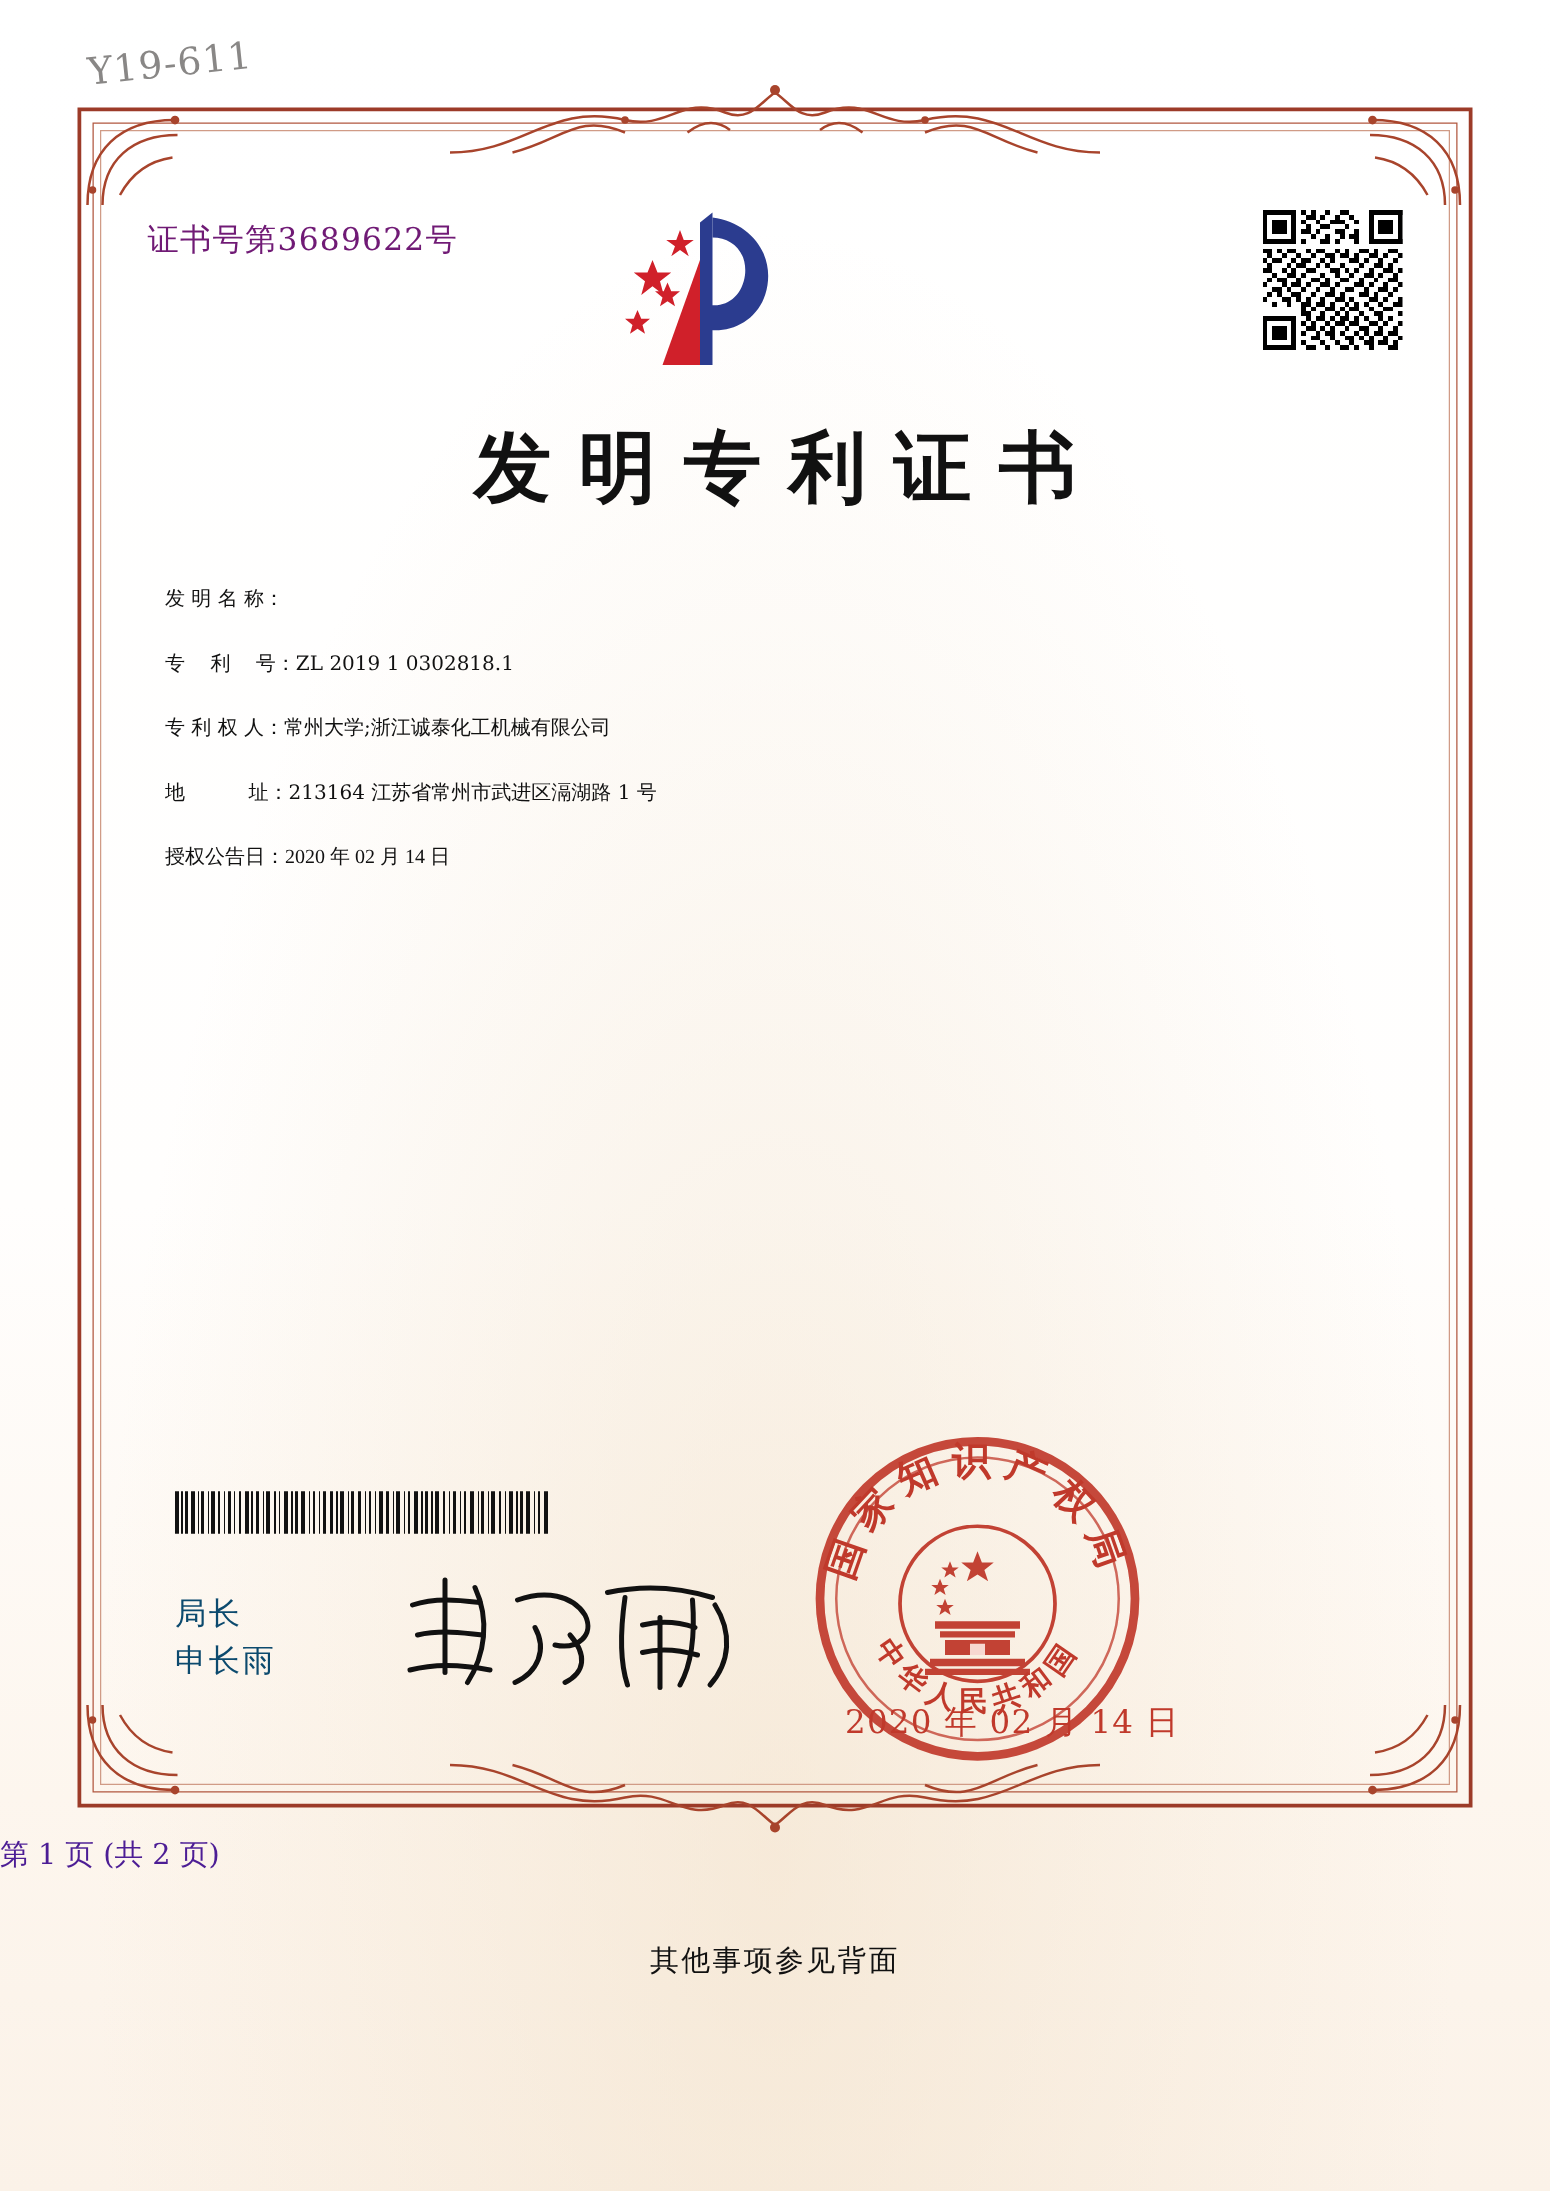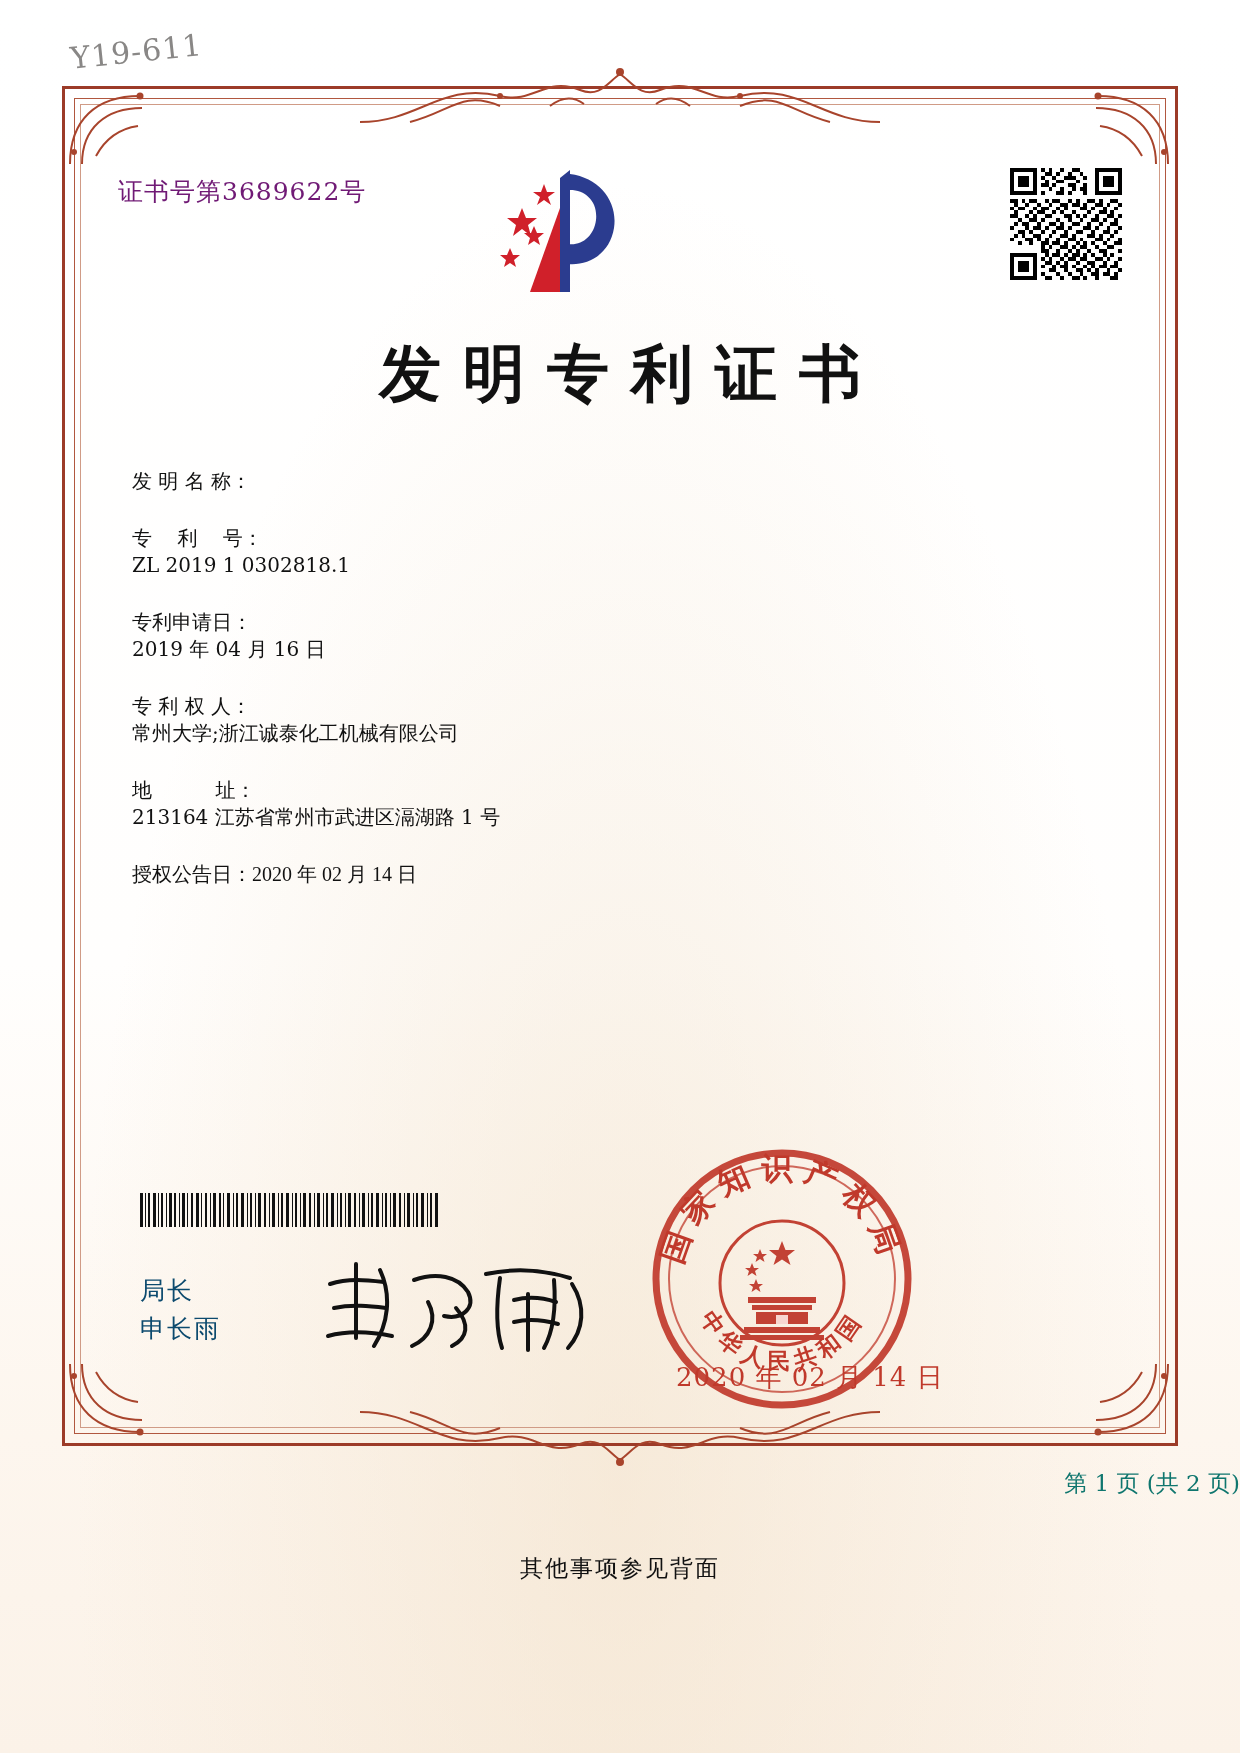--- a/index.html
+++ b/index.html
@@ -154,26 +154,25 @@
 
   
   .fields {
     position: absolute;
     left: 132px;
     top: 468px;
     width: 980px;
   }
   .field-row {
     display: flex;
-    align-items: flex-start;
+    align-items: center;
     margin-bottom: 30px;
-    font-size: 20px;
+    font-size: 16px;
     color: #111;
     line-height: 1.35;
-    flex-direction: column;
   }
   .field-label {
     flex: 0 0 auto;
     white-space: pre;
     font-family: "DejaVu Serif", serif;
   }
   .field-value {
     flex: 1 1 auto;
     font-family: "DejaVu Serif", serif;
   }
@@ -255,23 +254,23 @@
     color: #c0392b;
     font-family: "DejaVu Serif", serif;
     letter-spacing: 1px;
   }
 
   
   .page-no {
     position: absolute;
     left: 0; right: 0;
     top: 1468px;
-    text-align: right;
+    text-align: left;
     font-size: 23px;
-    color: #0f766e;
+    color: #4c1d95;
     font-family: "DejaVu Serif", serif;
   }
   .back-note {
     position: absolute;
     left: 0; right: 0;
     top: 1553px;
     text-align: center;
     font-size: 23px;
     font-weight: normal;
     color: #111;
@@ -604,24 +603,20 @@
     <div class="field-row">
       <span class="field-label">发 明 名 称：</span>
     </div>
 
 
     <div class="field-row">
       <span class="field-label">专    利    号：</span>
       <span class="field-value">ZL 2019 1 0302818.1</span>
     </div>
 
-    <div class="field-row">
-      <span class="field-label">专利申请日：</span>
-      <span class="field-value">2019 年 04 月 16 日</span>
-    </div>
 
     <div class="field-row">
       <span class="field-label">专 利 权 人：</span>
       <span class="field-value">常州大学;浙江诚泰化工机械有限公司</span>
     </div>
 
     <div class="field-row">
       <span class="field-label">地          址：</span>
       <span class="field-value">213164 江苏省常州市武进区滆湖路 1 号</span>
     </div>

